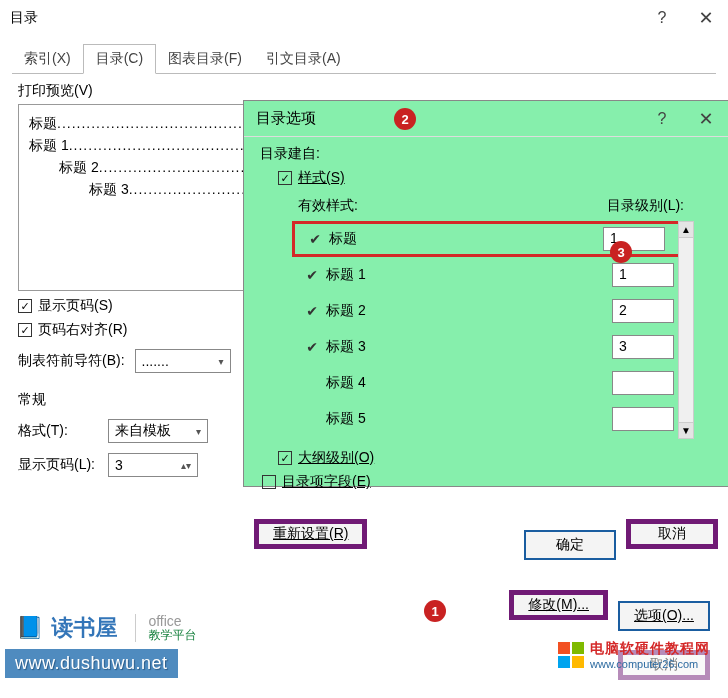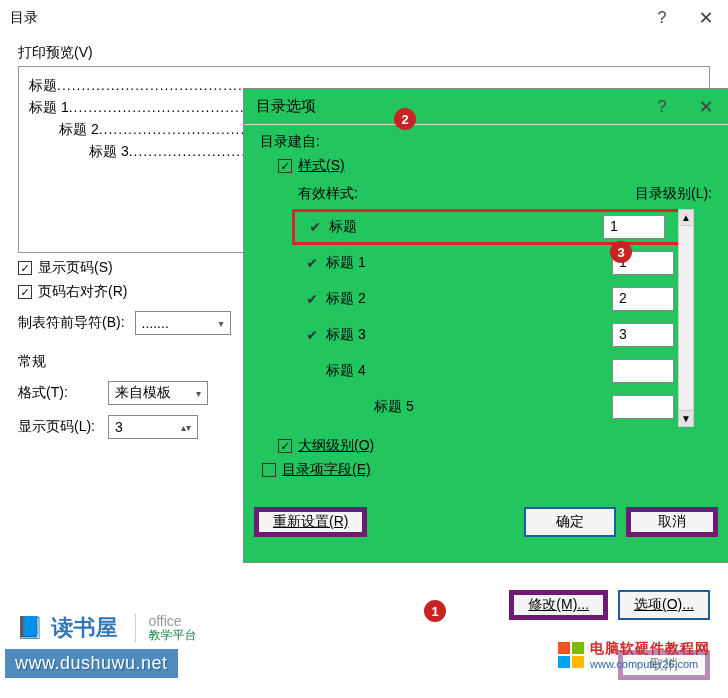--- a/index.html
+++ b/index.html
@@ -21,23 +21,23 @@
 .ck-box { width: 14px; height: 14px; border: 1px solid #333; margin-right: 6px; display: flex; align-items: center; justify-content: center; font-size: 11px; }
 .leader-row { display: flex; align-items: center; margin: 10px 0; }
 .leader-sel { border: 1px solid #888; width: 96px; height: 24px; margin-left: 10px; padding: 2px 6px; display:flex; align-items:center; justify-content:space-between;}
 .general { margin-top: 18px; }
 .form-row { display: flex; align-items: center; margin: 10px 0; }
 .form-row .lbl { width: 90px; }
 .select-box { border: 1px solid #888; height: 24px; padding: 2px 6px; display:flex; align-items:center; justify-content:space-between; }
 .caret { font-size:10px; color:#555; }
 .bottom-buttons { position: absolute; right: 18px; top: 590px; display: flex; gap: 10px; }
 .btn { border: 5px solid #701a75; height: 30px; min-width: 92px; background: #f4f4f4; display:flex; align-items:center; justify-content:center; padding: 0 14px; }
-.btn.blue-border { border: 2px solid #1a5da0; }
+.btn.blue-border { border: 2px solid #1a5da0; margin-top: 11px; }
 .main-ok-row { position:absolute; right: 18px; bottom: 18px; display:flex; gap:10px; }
-.dialog2 { position:absolute; left: 243px; top: 88px; width: 486px; height: 475px; background:#22c55e; border:1px solid #888; z-index:10; }
+.dialog2 { position:absolute; left: 243px; top: 100px; width: 486px; height: 387px; background:#86efac; border:1px solid #888; z-index:10; }
 .d2-inner { padding: 8px 16px; }
 .d2-tb { height: 36px; display:flex; align-items:center; padding:0 0 0 12px; border-bottom:1px solid #ddd; position:relative;}
 .d2-tb .tb-title { flex:1; font-size:15px; }
 .style-section { margin: 6px 0 0 18px; }
 .col-headers { display:flex; margin: 10px 0 6px 20px; }
 .col-headers .left { flex:1; }
 .style-scroll { position:relative; margin-left: 0; border-right: 18px solid transparent; }
 .scroll-track { position:absolute; right:0; top:0; bottom:0; width:16px; background:#f0f0f0; border:1px solid #ccc;}
 .scroll-arrow { height:16px; display:flex; align-items:center; justify-content:center; font-size:10px; background:#e4e4e4; border-bottom:1px solid #ccc;}
 .scroll-arrow.down{ position:absolute; bottom:0; left:0; right:0; border-top:1px solid #ccc; border-bottom:none;}
@@ -69,20 +69,26 @@
 </head>
 <body>
 
 <div class="dialog1">
   <div class="d1-titlebar">
     <div class="tb-title">目录</div>
     <div class="tb-btn">?</div>
     <div class="tb-btn tb-x">✕</div>
   </div>
 
+  <div class="tabs">
+    <div class="tab"><span>索引(X)</span></div>
+    <div class="tab active"><span>目录(C)</span></div>
+    <div class="tab"><span>图表目录(F)</span></div>
+    <div class="tab"><span>引文目录(A)</span></div>
+  </div>
 
   <div class="section">
     <div class="print-prev-label">打印预览(V)</div>
     <div class="preview-box">
       <div class="preview-line">
         <span>标题</span>
         <span class="dots">................................................................................................................................................</span>
       </div>
       <div class="preview-line">
         <span>标题 1</span>
@@ -161,21 +167,21 @@
     <div>目录建自:</div>
 
     <div class="style-section">
       <div class="ck-row">
         <div class="ck-box">✓</div>
         <span class="underline">样式(S)</span>
       </div>
 
       <div class="col-headers">
         <div class="left">有效样式:</div>
-        <div style="">目录级别(L):</div>
+        <div style="margin-right:28px">目录级别(L):</div>
       </div>
 
       <div class="style-scroll" style="height:218px;">
         <div class="style-row red-box" style="margin-left:14px; padding:0 6px;">
           <div class="check-col">✔</div>
           <div class="name-col">标题</div>
           <div class="level-col">
               <div class="level-input">1</div>
             </div>
         </div>
@@ -200,21 +206,21 @@
               <div class="level-input">3</div>
             </div>
         </div>
         <div class="style-row" style="margin-left:20px;align-items:center;">
           <div class="check-col"></div>
           <div class="name-col">标题 4</div>
           <div class="level-col">
               <div class="level-input"></div>
             </div>
         </div>
-        <div class="style-row" style="margin-left:20px;gap:48px;">
+        <div class="style-row" style="margin-left:20px;">
           <div class="check-col"></div>
           <div class="name-col">标题 5</div>
           <div class="level-col">
               <div class="level-input"></div>
             </div>
         </div>
         <div class="scroll-track">
           <div class="scroll-arrow">▲</div>
           <div class="scroll-arrow down">▼</div>
         </div>

